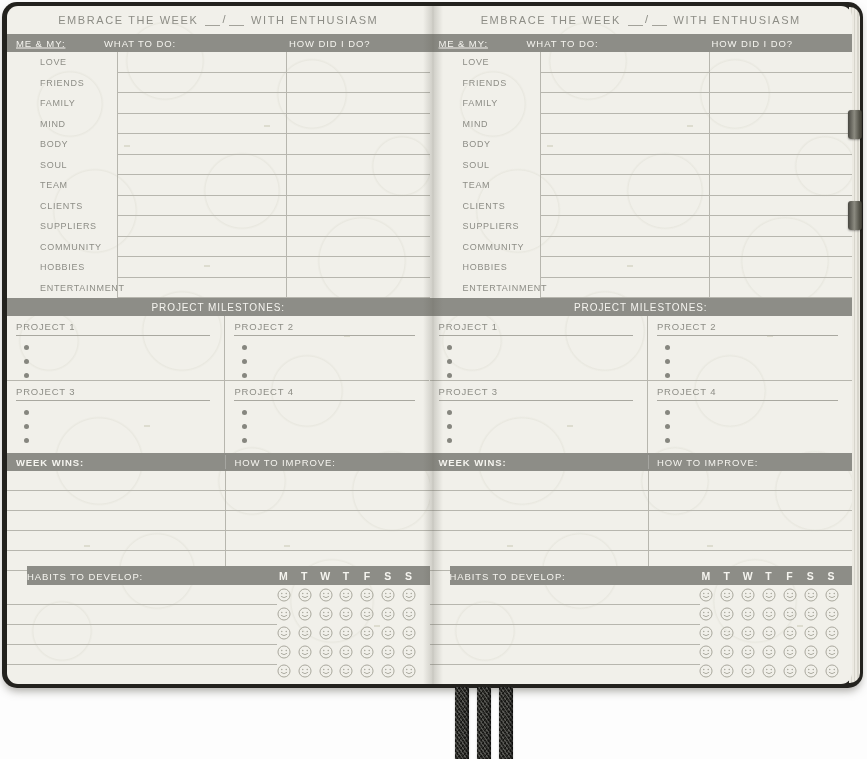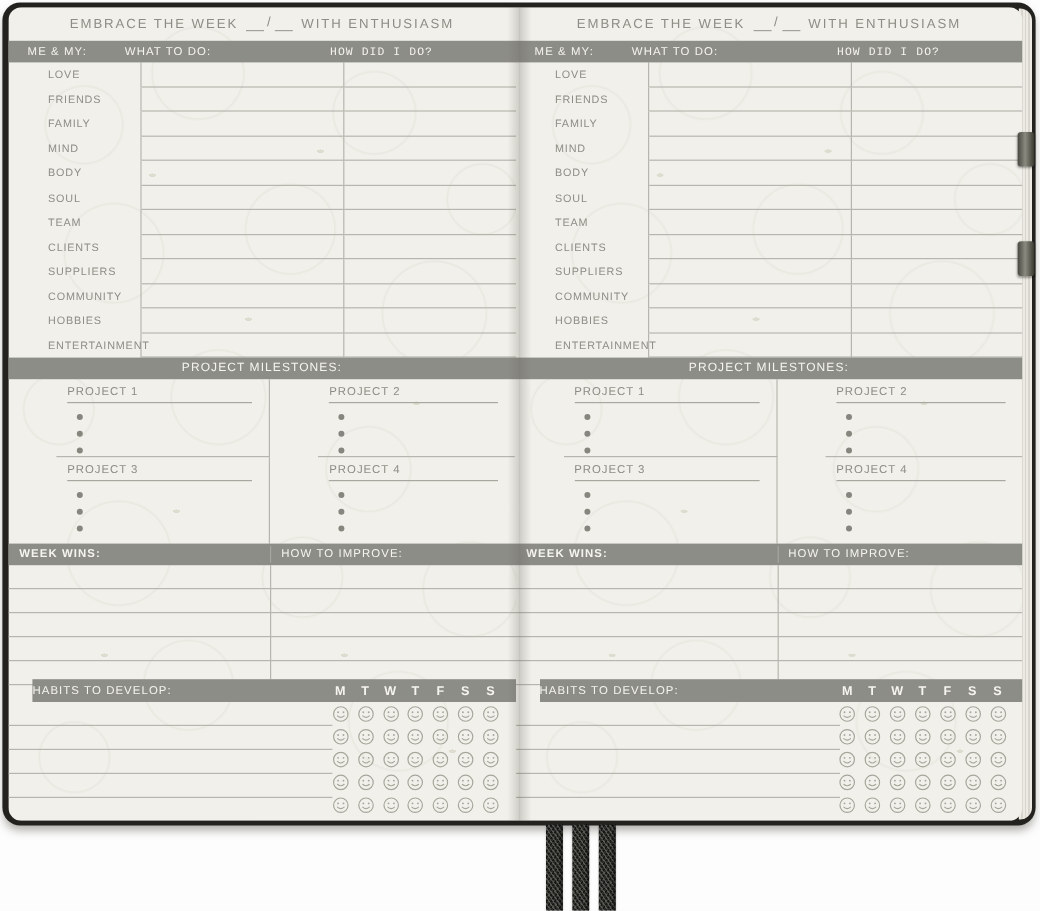--- a/index.html
+++ b/index.html
@@ -42,34 +42,34 @@
   .page.right{border-radius:0 11px 11px 0;}
 
   .page-head{height:28px;display:flex;align-items:center;justify-content:center;gap:7px;
              color:#8d8d86;font-size:11px;letter-spacing:1.6px;white-space:nowrap;}
   .blank{width:15px;height:11px;border-bottom:1px solid #a3a29a;}
   .slash{margin:0 -5px;transform:translateY(-1px);}
 
   .bar{height:18px;background:var(--bar,#8d8d87);color:var(--bar-text,#f5f4ef);
        font-size:9.5px;letter-spacing:.9px;position:relative;}
   .bar > span{position:absolute;top:50%;transform:translateY(-50%);white-space:nowrap;}
-  .cols .c1{left:16px;} .cols .c2{left:97px;} .cols .c3{left:268px;font-family:Liberation Mono, monospace;}
+  .cols .c1{left:9px;text-decoration:underline;} .cols .c2{left:97px;} .cols .c3{left:282px;}
   .bar.center > span{left:50%;transform:translate(-50%,-50%);font-size:10px;}
   .wins .w1{left:9px;font-weight:bold;} .wins .w2{left:calc(51.7% + 9px);text-align:right;}
   .wins::after{content:"";position:absolute;left:51.7%;top:2px;bottom:2px;width:1px;background:rgba(255,255,255,.22);}
 
   .me-row{height:20.5px;display:flex;margin-left:24px;}
   .me-label{width:87px;border-right:1px solid var(--line,#b7b6ae);font-size:9px;color:#8d8d86;
             letter-spacing:.7px;display:flex;align-items:center;padding-left:9px;box-sizing:border-box;}
   .cell{border-bottom:1px solid var(--line,#b7b6ae);display:block;}
   .cell.c2{width:169px;border-right:1px solid var(--line,#b7b6ae);box-sizing:border-box;}
   .cell.c3{flex:1;}
 
   .projects{height:137px;display:grid;grid-template-columns:51.7% 48.3%;grid-template-rows:65px 72px;}
-  .proj{position:relative;padding:5px 14px 0 9px;box-sizing:border-box;margin-left:40px;}
+  .proj{position:relative;padding:5px 14px 0 9px;box-sizing:border-box;}
   .proj:nth-child(odd){border-right:1px solid var(--line,#b7b6ae);}
   .proj:nth-child(-n+2){border-bottom:1px solid var(--line,#b7b6ae);}
   .proj-label{font-size:9.5px;color:#8d8d86;letter-spacing:.8px;padding-bottom:3px;
               border-bottom:1px solid #a9a8a0;}
   .bullet{width:5px;height:5px;border-radius:50%;background:#86867f;margin:9px 0 0 8px;}
 
   .ruled{height:95px;position:relative;}
   .rline{height:19px;border-bottom:1px solid var(--line,#b7b6ae);}
   .ruled::after{content:"";position:absolute;left:51.7%;top:0;bottom:0;width:1px;background:var(--line,#b7b6ae);}
 

